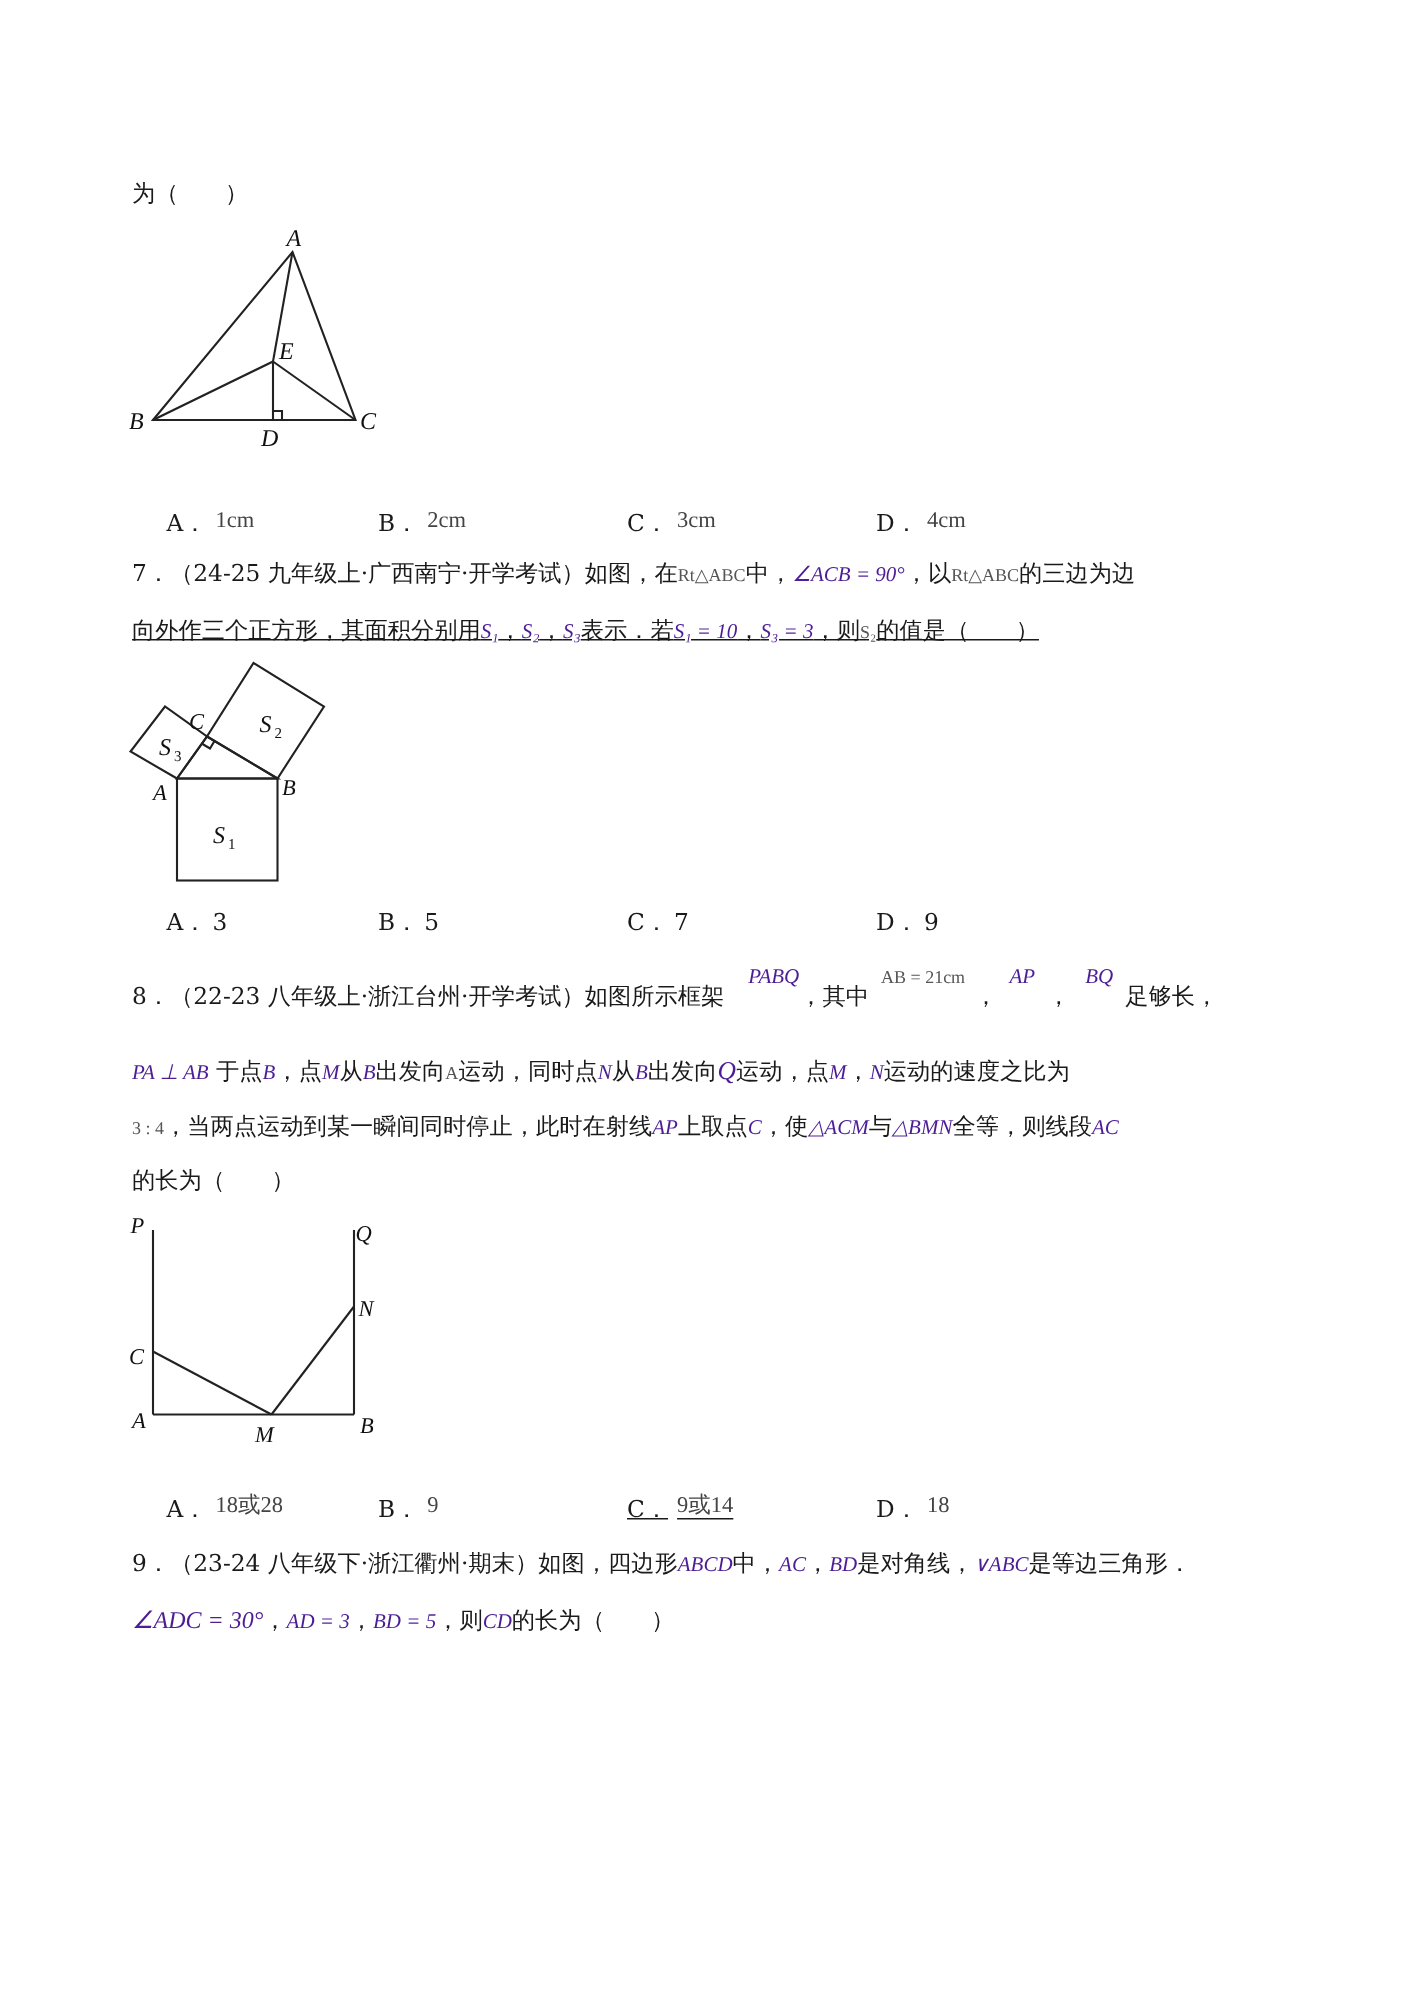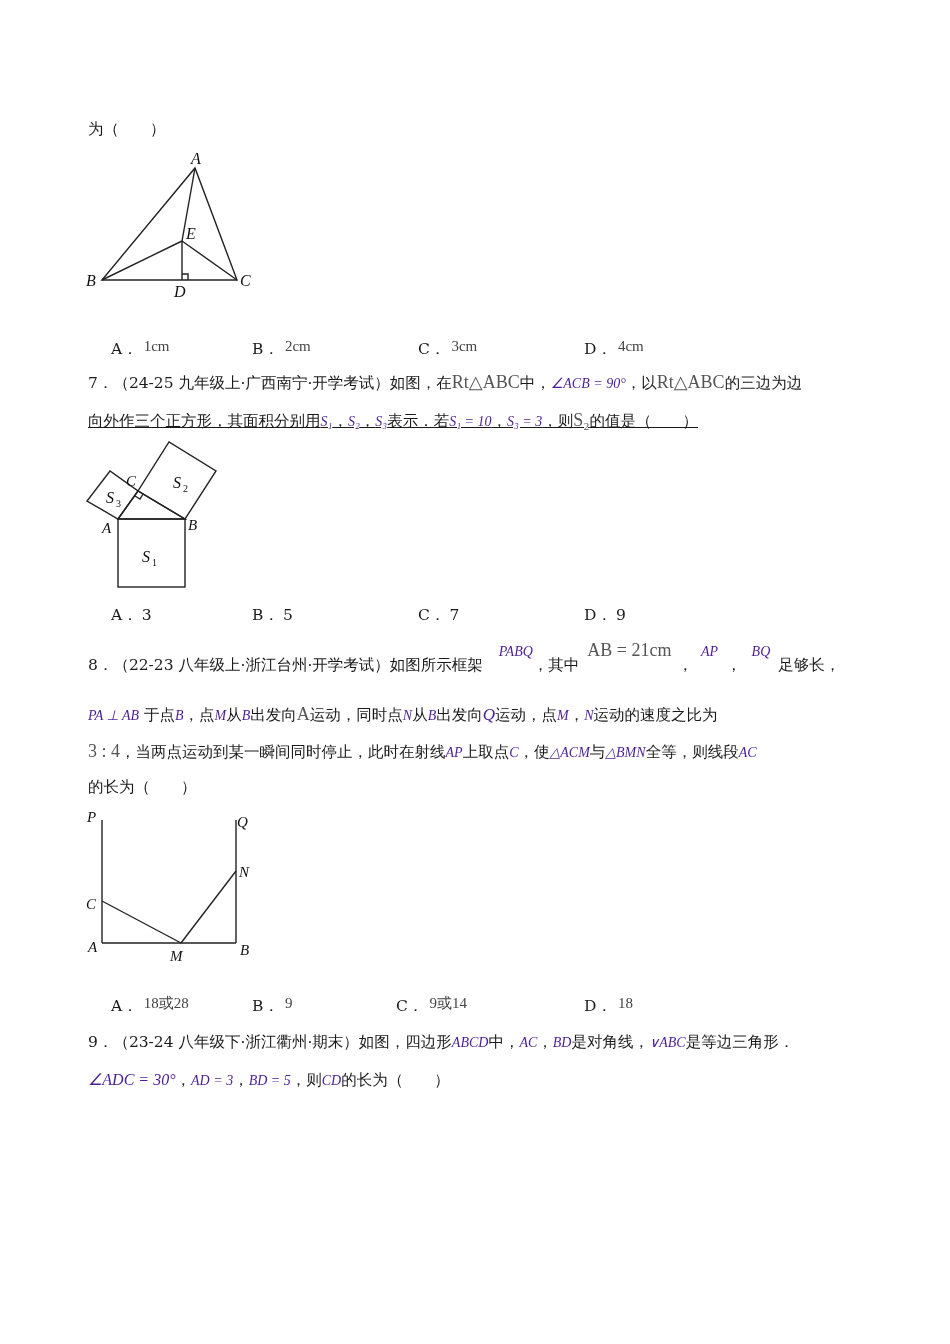--- a/index.html
+++ b/index.html
@@ -1,21 +1,21 @@
 <!DOCTYPE html>
 <html><head>
   <meta charset="utf-8">
   <style>
     html, body { margin: 0; padding: 0; background: #ffffff; }
     body { width: 950px; height: 1344px; position: relative; overflow: hidden;
            font-family: "DejaVu Serif", "Liberation Serif", serif; color: #1a1a1a; }
     .abs { position: absolute; }
     .line { position: absolute; left: 88px; font-size: 15.5px; line-height: 20px; white-space: nowrap; }
     .m { font-family: "Liberation Serif", serif; font-style: italic; color: #4c1d95; font-size: 14px; }
-    .mu { font-family: "Liberation Serif", serif; color: #555; font-size: 18px; }
+    .mu { font-family: "Liberation Serif", serif; color: #555; font-size: 12px; }
     .sup { position: relative; top: -14px; }
     .opt { position: absolute; font-size: 15.5px; white-space: nowrap; }
     .opt .v { font-family: "Liberation Serif", serif; color: #444; font-size: 15px; position: relative; top: -3px; margin-left: 6px; }
     svg text { font-family: "Liberation Serif", serif; font-style: italic; fill: #111; }
   </style>
 </head>
 <body>
 
 <div class="line" style="top:119px;">为（　　）</div>
 
@@ -104,21 +104,21 @@
   <text x="6" y="104" font-size="15">C</text>
   <text x="159" y="72" font-size="15">N</text>
   <text x="8" y="147" font-size="15">A</text>
   <text x="90" y="156" font-size="15">M</text>
   <text x="160" y="150" font-size="15">B</text>
 </svg>
 
 <div>
   <div class="opt" style="left:111px; top:996px;"><span>A．</span><span class="v">18或28</span></div>
   <div class="opt" style="left:252px; top:996px;"><span>B．</span><span class="v">9</span></div>
-  <div class="opt" style="left:396px; top:996px;"><span>C．</span><span class="v">9或14</span></div>
+  <div class="opt" style="left:418px; top:996px;text-decoration:underline;"><span>C．</span><span class="v">9或14</span></div>
   <div class="opt" style="left:584px; top:996px;"><span>D．</span><span class="v">18</span></div>
 </div>
 
 <div class="line" style="top:1032px;">
   <span>9．</span><span>（23-24 八年级下·浙江衢州·期末）</span><span>如图，四边形</span><span class="m">ABCD</span><span>中，</span><span class="m">AC</span><span>，</span><span class="m">BD</span><span>是对角线，</span><span class="m">∨ABC</span><span>是等边三角形．</span>
 </div>
 <div class="line" style="top:1070px;">
   <span class="m" style="font-size:16px">∠ADC = 30°</span><span>，</span><span class="m">AD = 3</span><span>，</span><span class="m">BD = 5</span><span>，则</span><span class="m">CD</span><span>的长为（　　）</span>
 </div>
 

